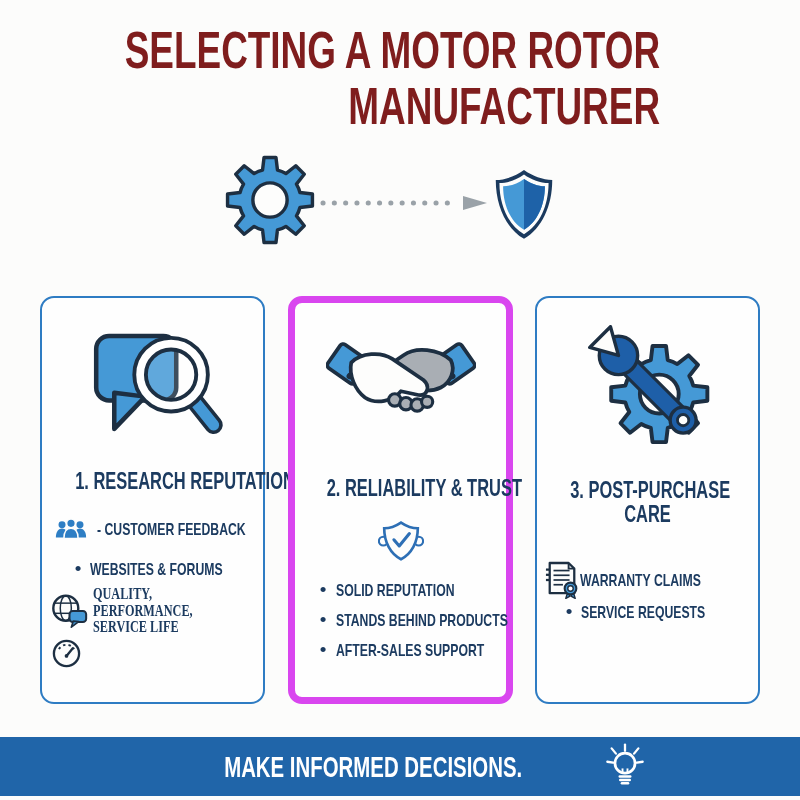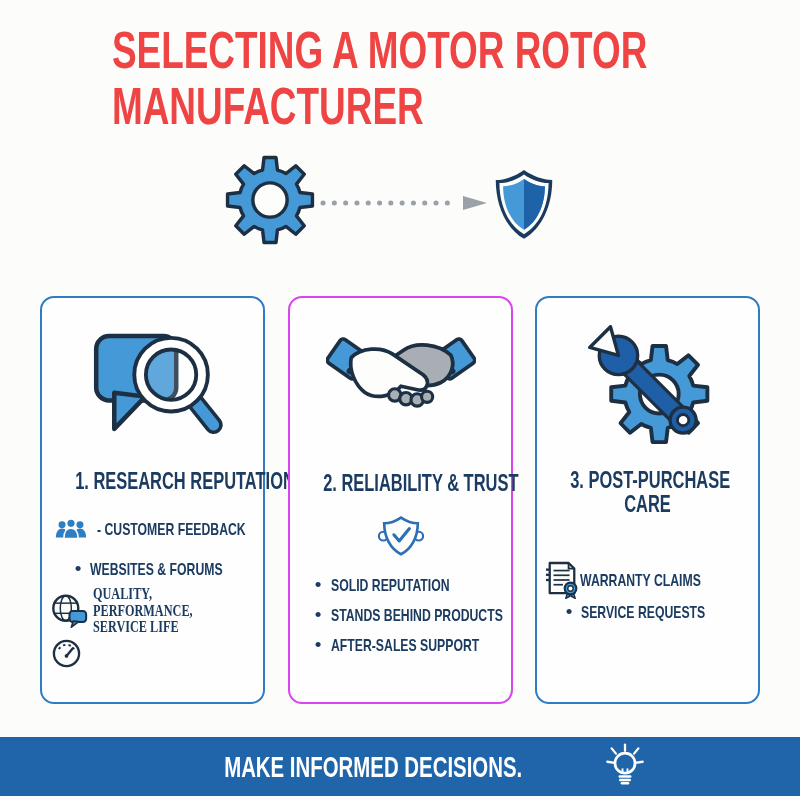--- a/index.html
+++ b/index.html
@@ -2,39 +2,39 @@
 <html><head>
 <meta charset="utf-8">
 <style>
   * { margin:0; padding:0; box-sizing:border-box; }
   html,body { width:800px; height:800px; }
   body { font-family:"Liberation Sans", sans-serif; background:#fcfcfb; position:relative; overflow:hidden; }
 
   .abs { position:absolute; }
 
   
-  .title { top:22px; left:0; width:772px; text-align:left; color:#ef4444; font-weight:bold; }
+  .title { top:22px; left:0; width:772px; text-align:right; color:#7f1d1d; font-weight:bold; }
   .title .line { display:block; font-size:52px; line-height:56px; transform:scaleX(0.71); letter-spacing:0px; white-space:nowrap; }
   .line:empty { display:none; }
 
   
   .flow-gear { left:222px; top:152px; }
   .flow-arrow { left:315px; top:194px; }
   .flow-shield { left:492px; top:164px; }
 
   
   .card { top:296px; height:408px; width:225px; background:#fefefe; border-radius:14px; }
   .card.blue { border:2.5px solid #2e7cc3; }
-  .card.gray { border:2px solid #d946ef; }
+  .card.gray { border:7px solid #d946ef; }
   #card1 { left:40px; } #card2 { left:288px; } #card3 { left:535px; }
 
   .card-icon { left:0; right:0; top:14px; height:146px; display:flex; align-items:center; justify-content:center; }
   .card-heading { left:0; width:100%; color:#1c3b60; font-weight:bold; text-align:center; }
   .card-heading .line { display:block; font-size:23.5px; line-height:24px; transform:scaleX(0.70); white-space:nowrap; }
-  #card1 .card-heading { top:171px; } #card2 .card-heading { top:173px; } #card3 .card-heading { top:170px; }
+  #card1 .card-heading { top:171px; } #card2 .card-heading { top:173px; } #card3 .card-heading { top:180px; }
 
   .row { position:absolute; display:flex; align-items:center; }
   .itext { color:#1c3b60; font-weight:bold; font-size:17px; line-height:17px; transform:scaleX(0.72); transform-origin:left center; white-space:nowrap; display:inline-block; }
   .itext.two { white-space:normal; line-height:16.5px; width:150px; }
   .bullet { color:#1c3b60; font-size:19px; width:16px; text-align:center; display:inline-block; flex:none; }
   .icon-cell { flex:none; display:flex; align-items:center; justify-content:center; }
 
   
   .r1-1 { left:12px; top:219px; gap:9px; }
   .r1-2 { left:28px; top:260px; gap:4px; }

